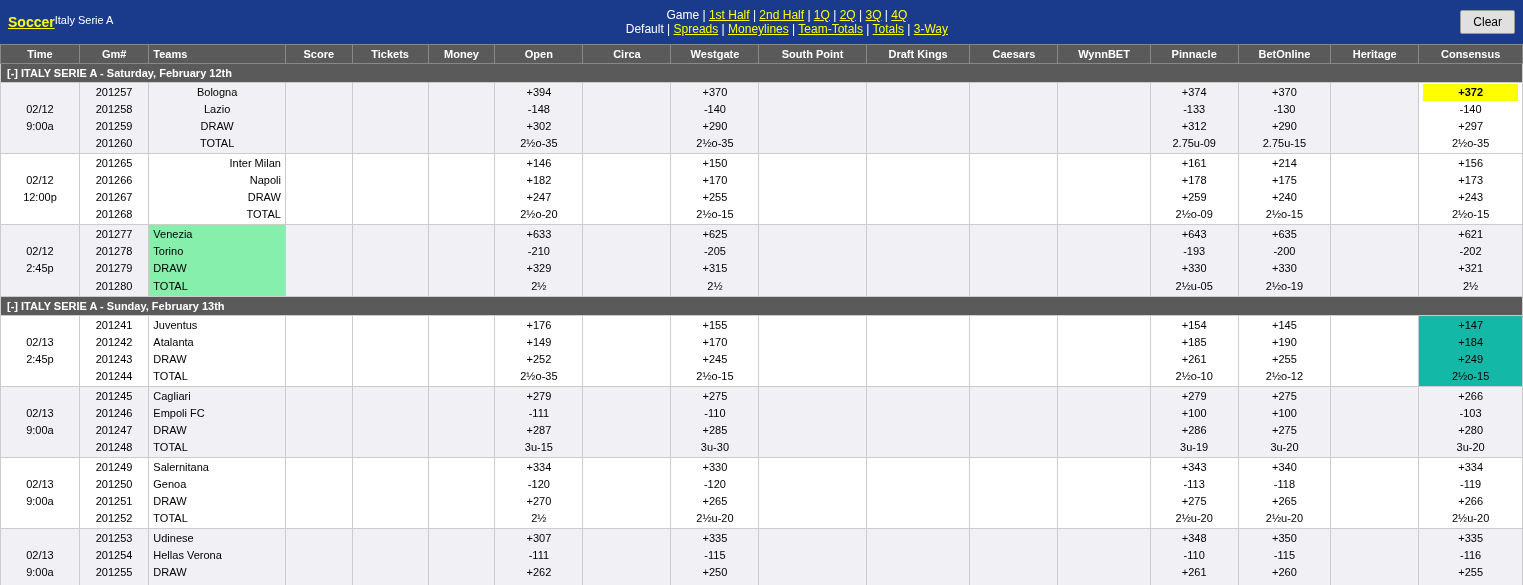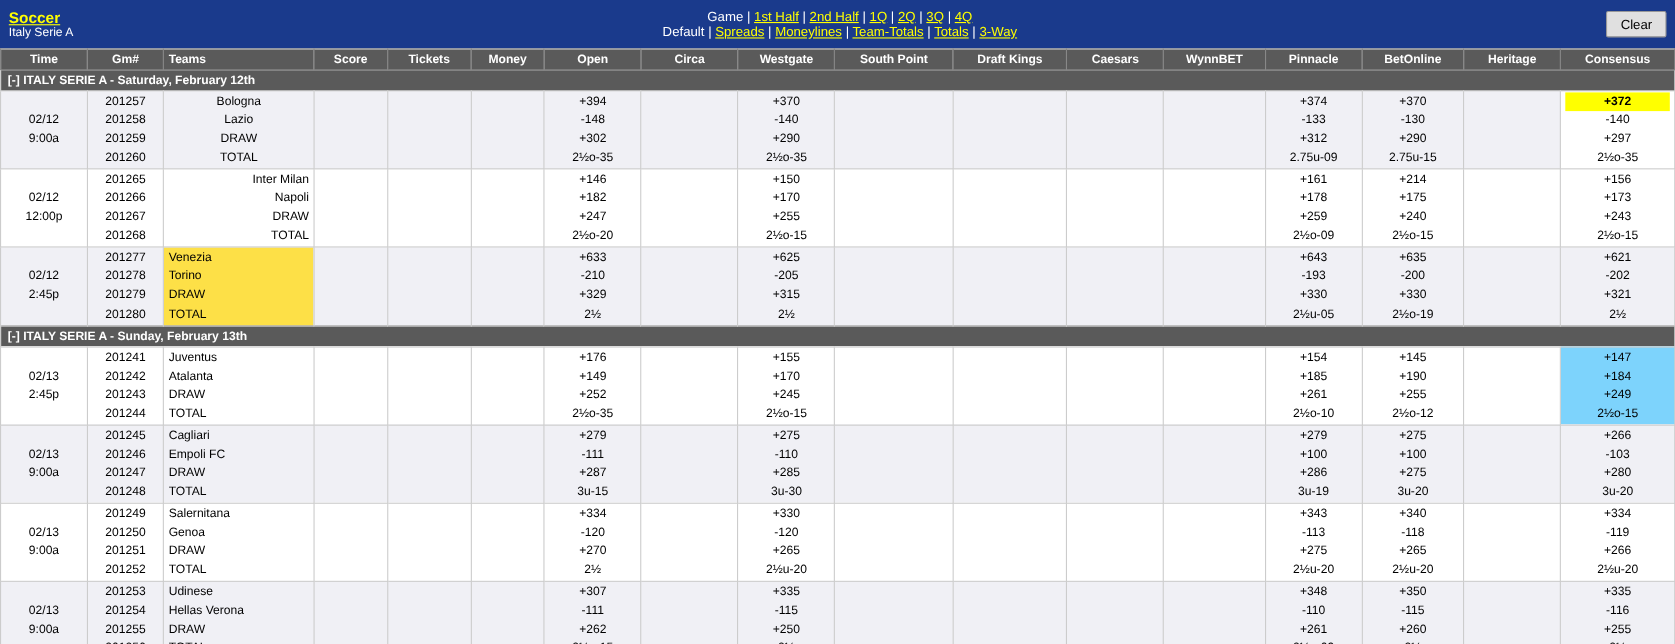--- a/index.html
+++ b/index.html
@@ -8,21 +8,21 @@
     .header-bar {
       background: #1a3a8c;
       padding: 4px 8px;
       display: flex;
       align-items: center;
       gap: 16px;
       min-height: 44px;
     }
     .sport-section {
       display: flex;
-      flex-direction: column;
+      flex-direction: row;
     }
     .sport-title {
       color: #ffff00;
       font-size: 14px;
       font-weight: bold;
       text-decoration: underline;
     }
     .league-title {
       color: #ffffff;
       font-size: 11px;
@@ -462,21 +462,21 @@
           </div>
         </td>
         <td class="gm-col" style="background: rgb(240, 240, 245);">
           <div class="inner" style="text-align: center;">
             <span>201277</span>
             <span>201278</span>
             <span>201279</span>
             <span>201280</span>
           </div>
         </td>
-        <td class="team-col" style="background: #fde047;">
+        <td class="team-col" style="background: #86efac;">
           <div class="inner" style="text-align: left;">
             <span>Venezia</span>
             <span>Torino</span>
             <span>DRAW</span>
             <span>TOTAL</span>
           </div>
         </td>
         <td class="score-col" style="background: rgb(240, 240, 245);">
           <div class="inner" style="text-align: center;">
             <span></span>
@@ -713,21 +713,21 @@
           </div>
         </td>
         <td class="heritage-col" style="background: rgb(255, 255, 255);">
           <div class="inner" style="text-align: center;">
             <span></span>
             <span></span>
             <span></span>
             <span></span>
           </div>
         </td>
-        <td class="consensus-col" style="background: #7dd3fc;">
+        <td class="consensus-col" style="background: #14b8a6;">
           <div class="inner" style="text-align: center;">
             <span>+147</span>
             <span>+184</span>
             <span>+249</span>
             <span>2½o-15</span>
           </div>
         </td>
       </tr>
       <tr class="multirow" style="background: rgb(245, 245, 245);">
         <td class="time-col" style="background: rgb(240, 240, 245);">

